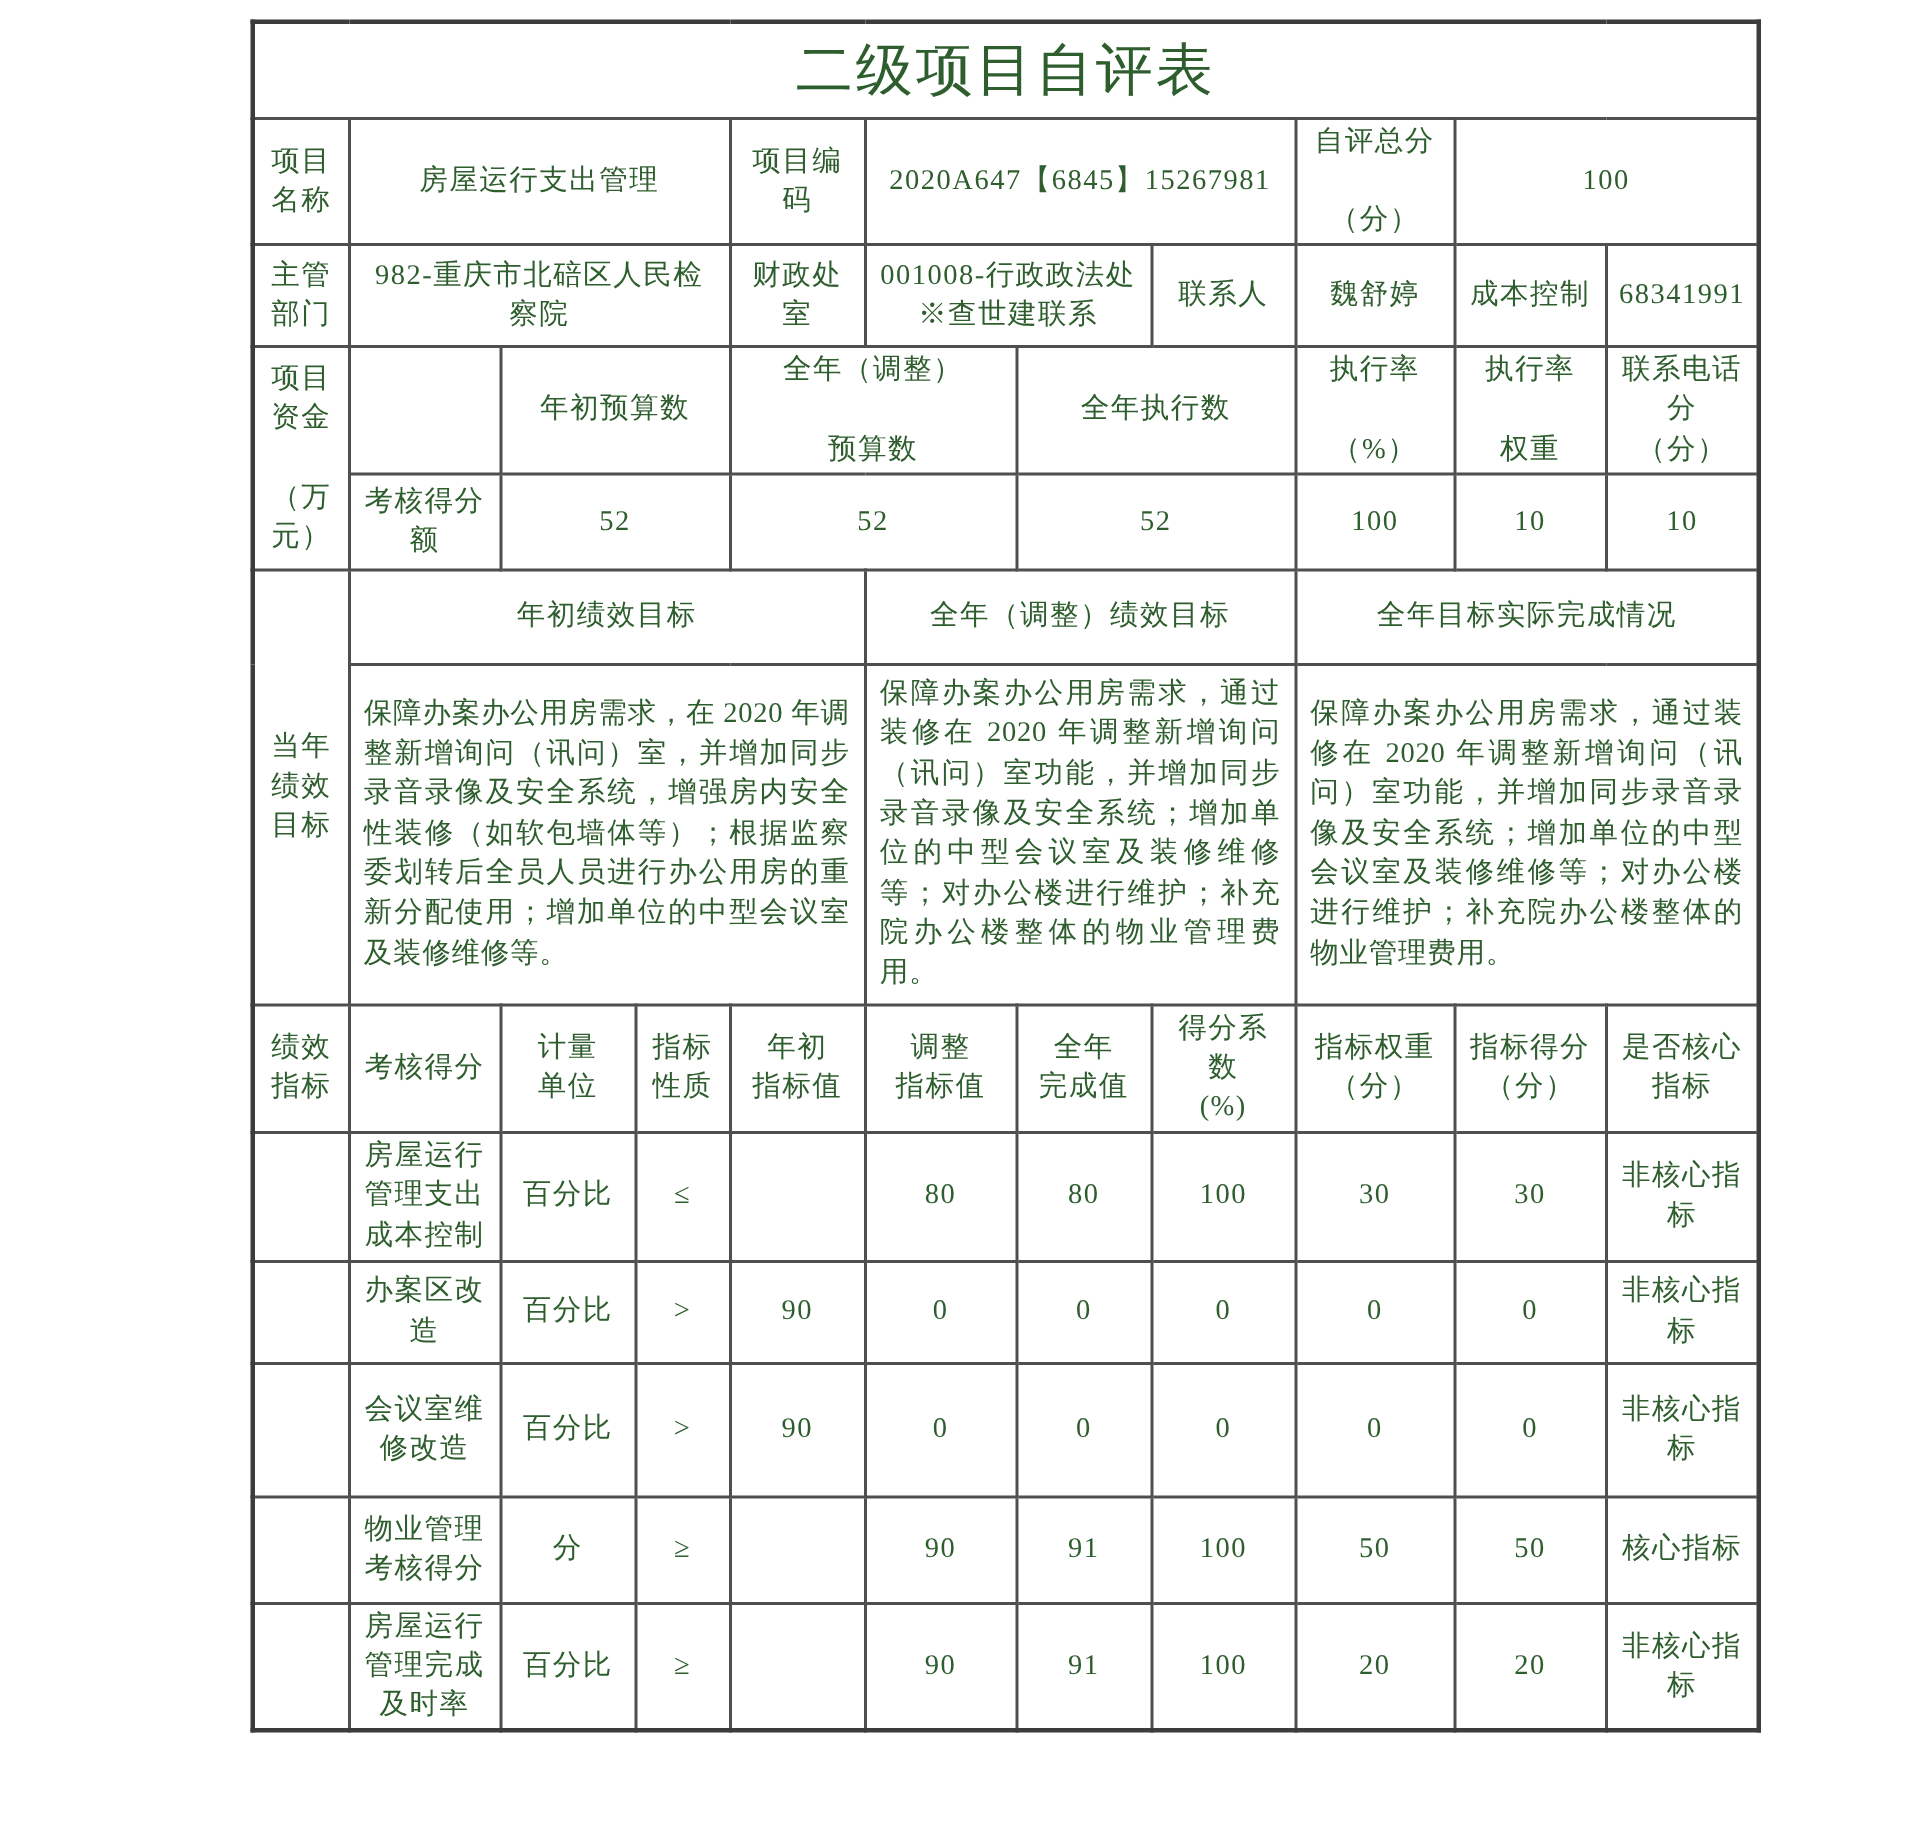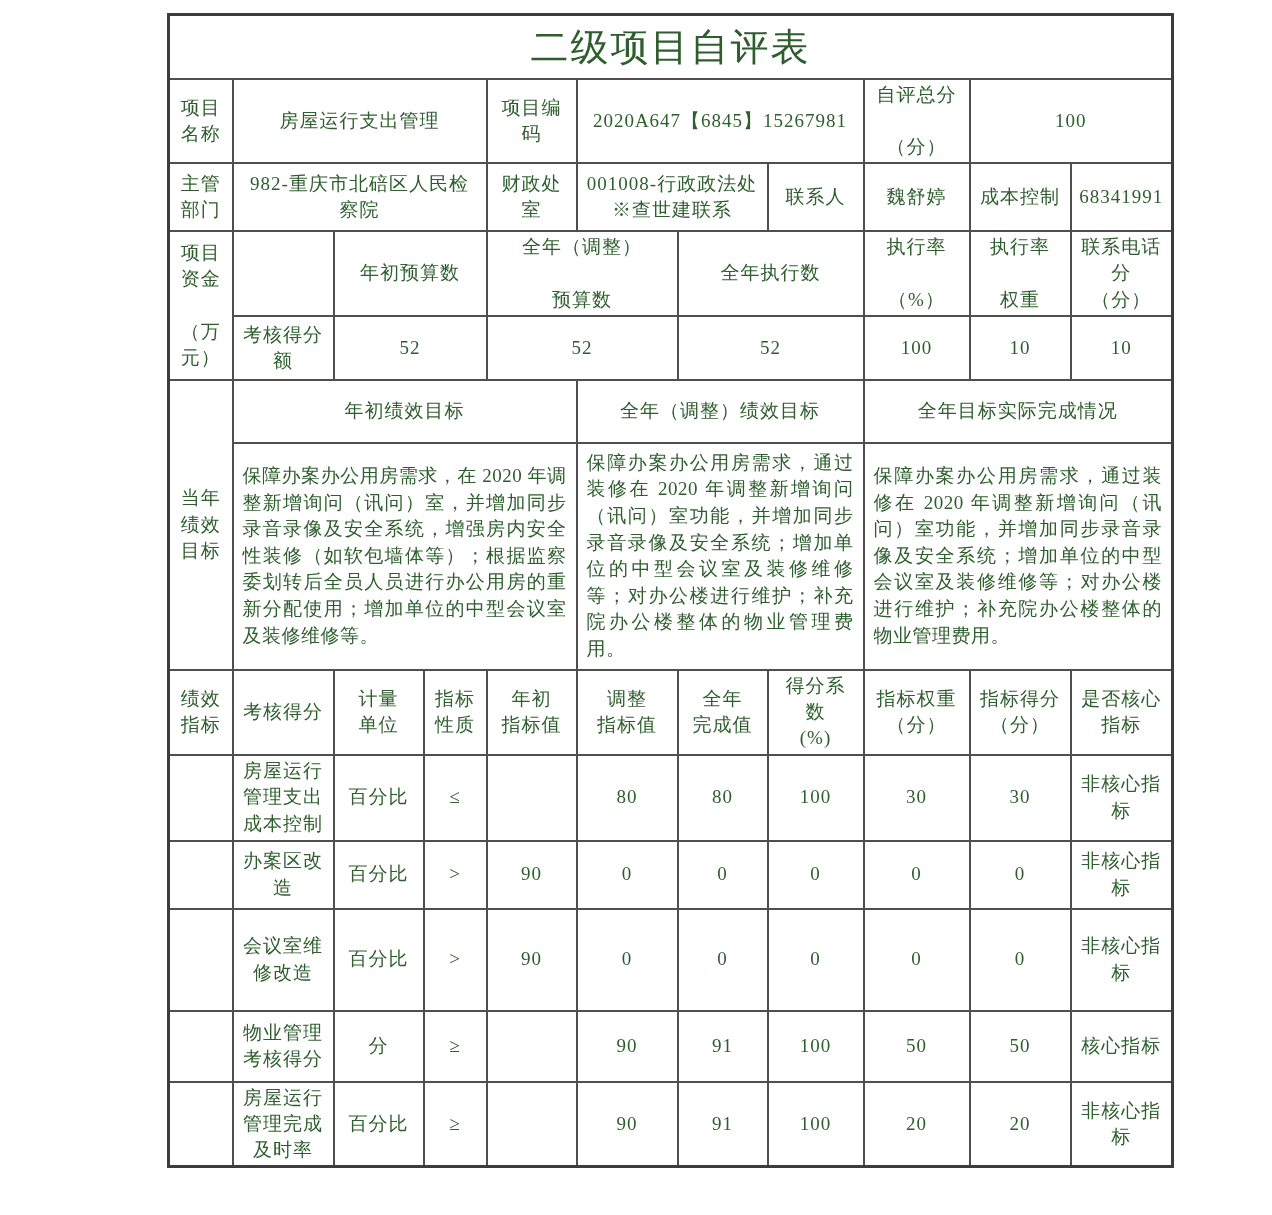--- a/index.html
+++ b/index.html
@@ -42,21 +42,21 @@
   tr.t  {height:64px}
   tr.r1 {height:75px}
   tr.r2 {height:68px}
   tr.r3 {height:76px}
   tr.r4 {height:64px}
   tr.r5 {height:63px}
   tr.r6 {height:192px}
   tr.r7 {height:85px}
   tr.r8 {height:86px}
   tr.r9 {height:68px}
-  tr.r10{height:102px}
+  tr.r10{height:89px}
   tr.r11{height:71px}
   tr.r12{height:83px}
 </style>
 </head>
 <body>
 
 <div class="sheet">
   <table class="form">
     <colgroup>
       <col style="width:64px">

